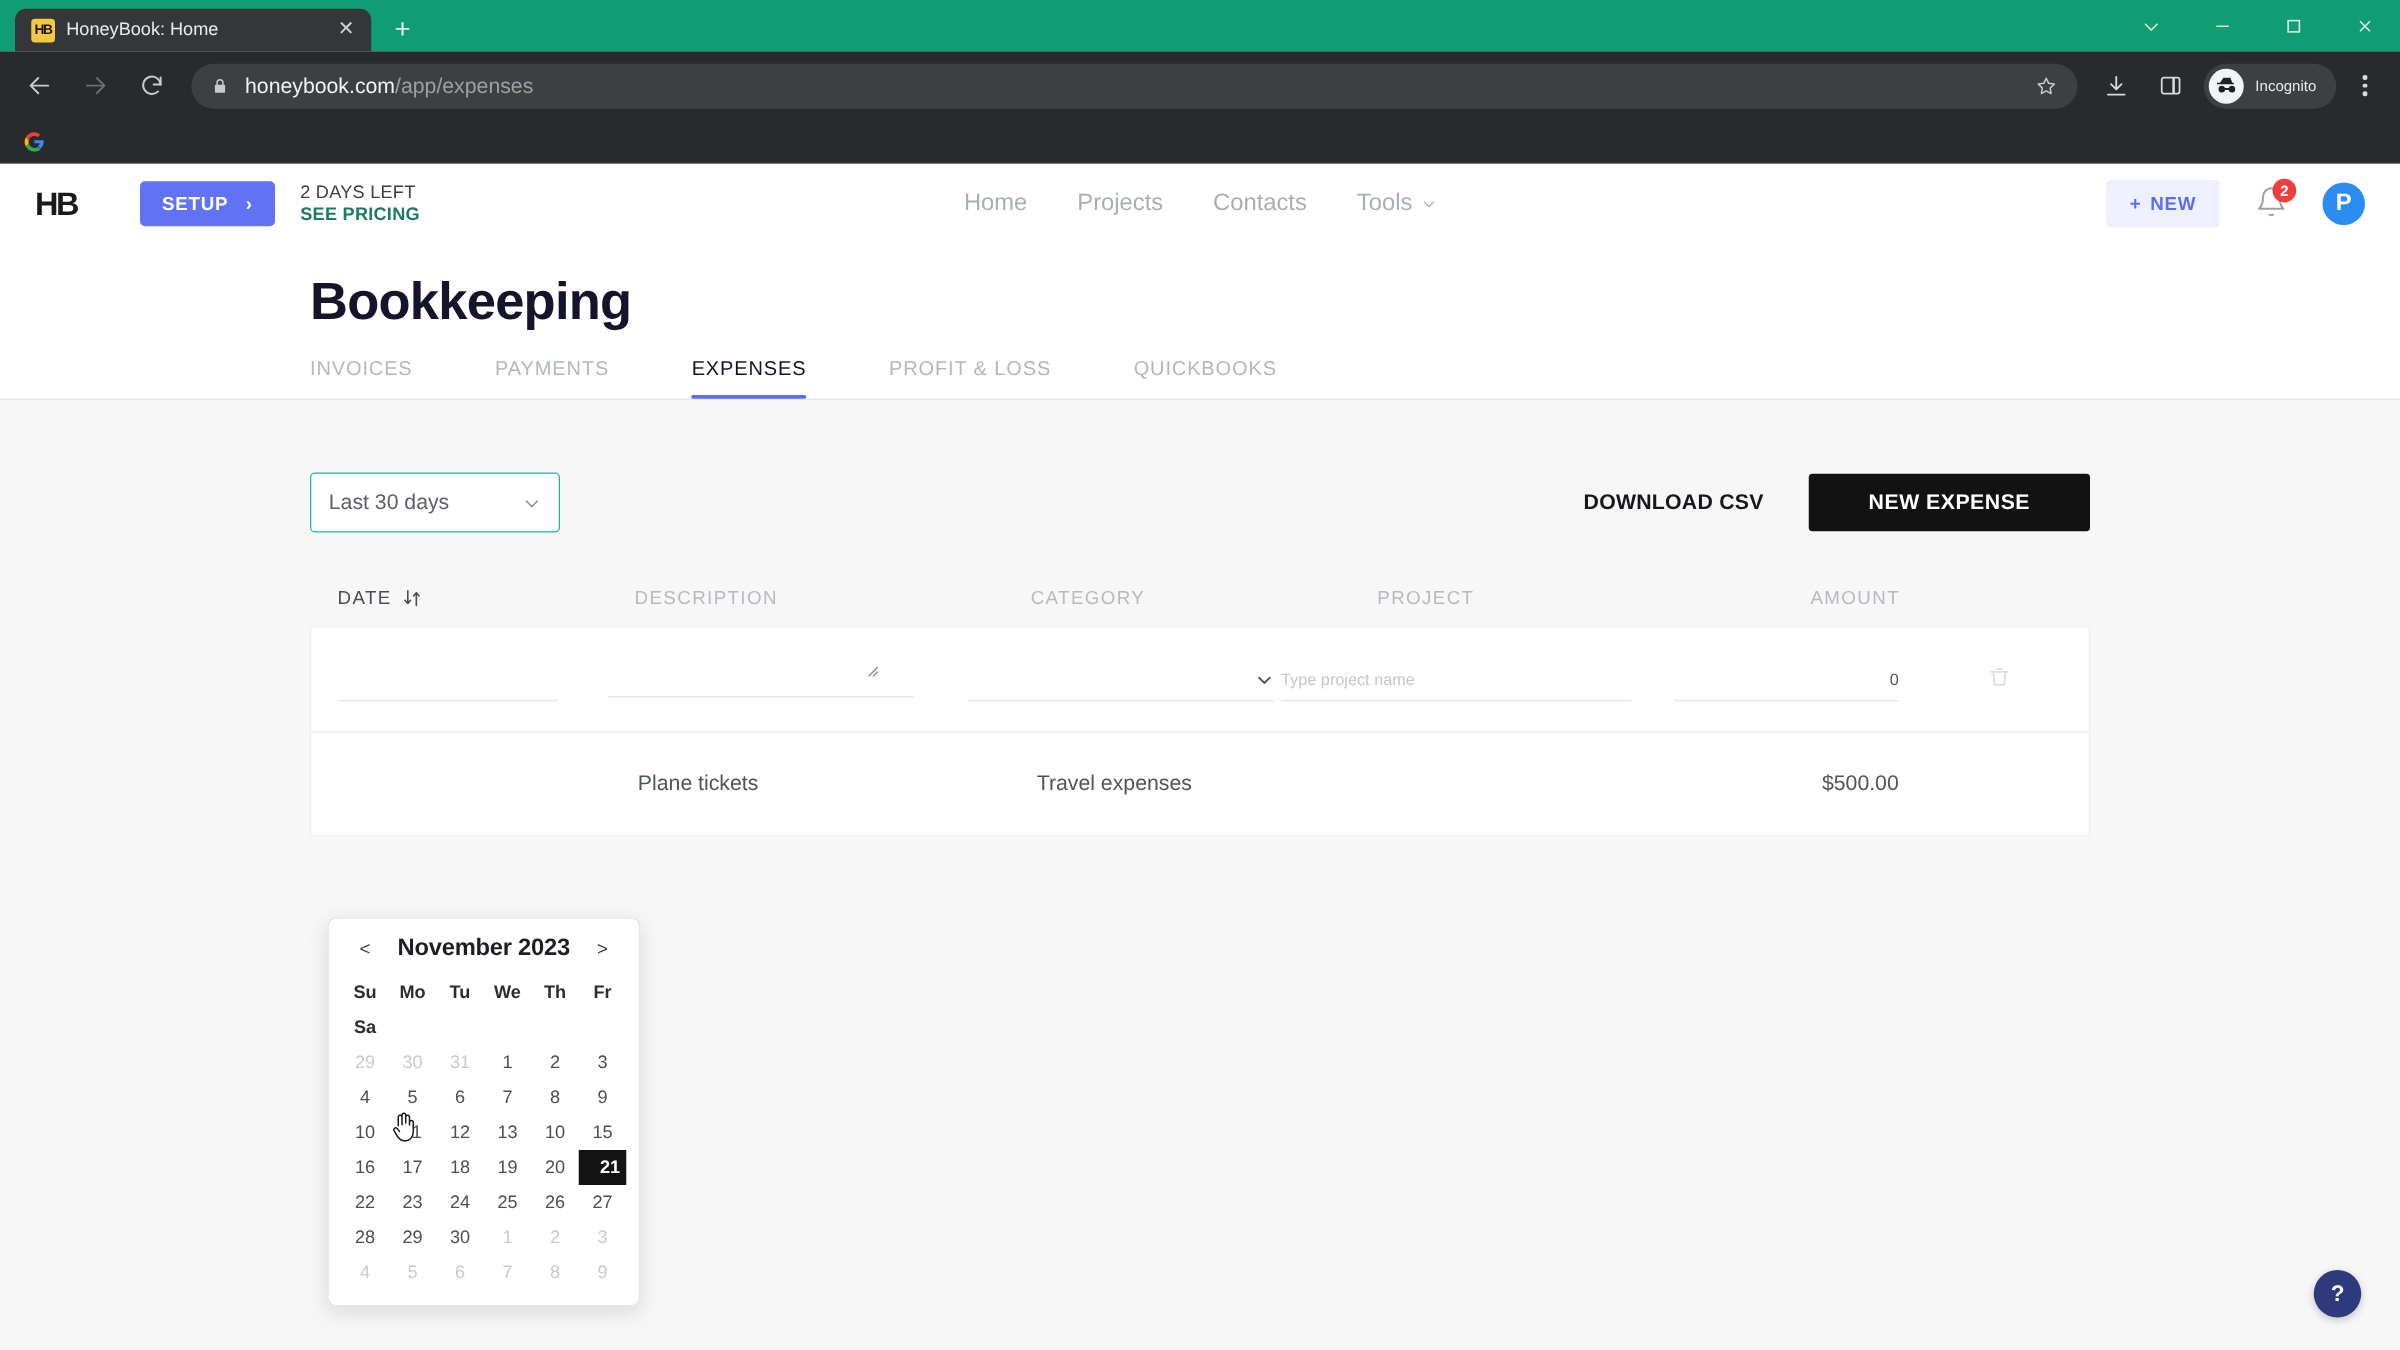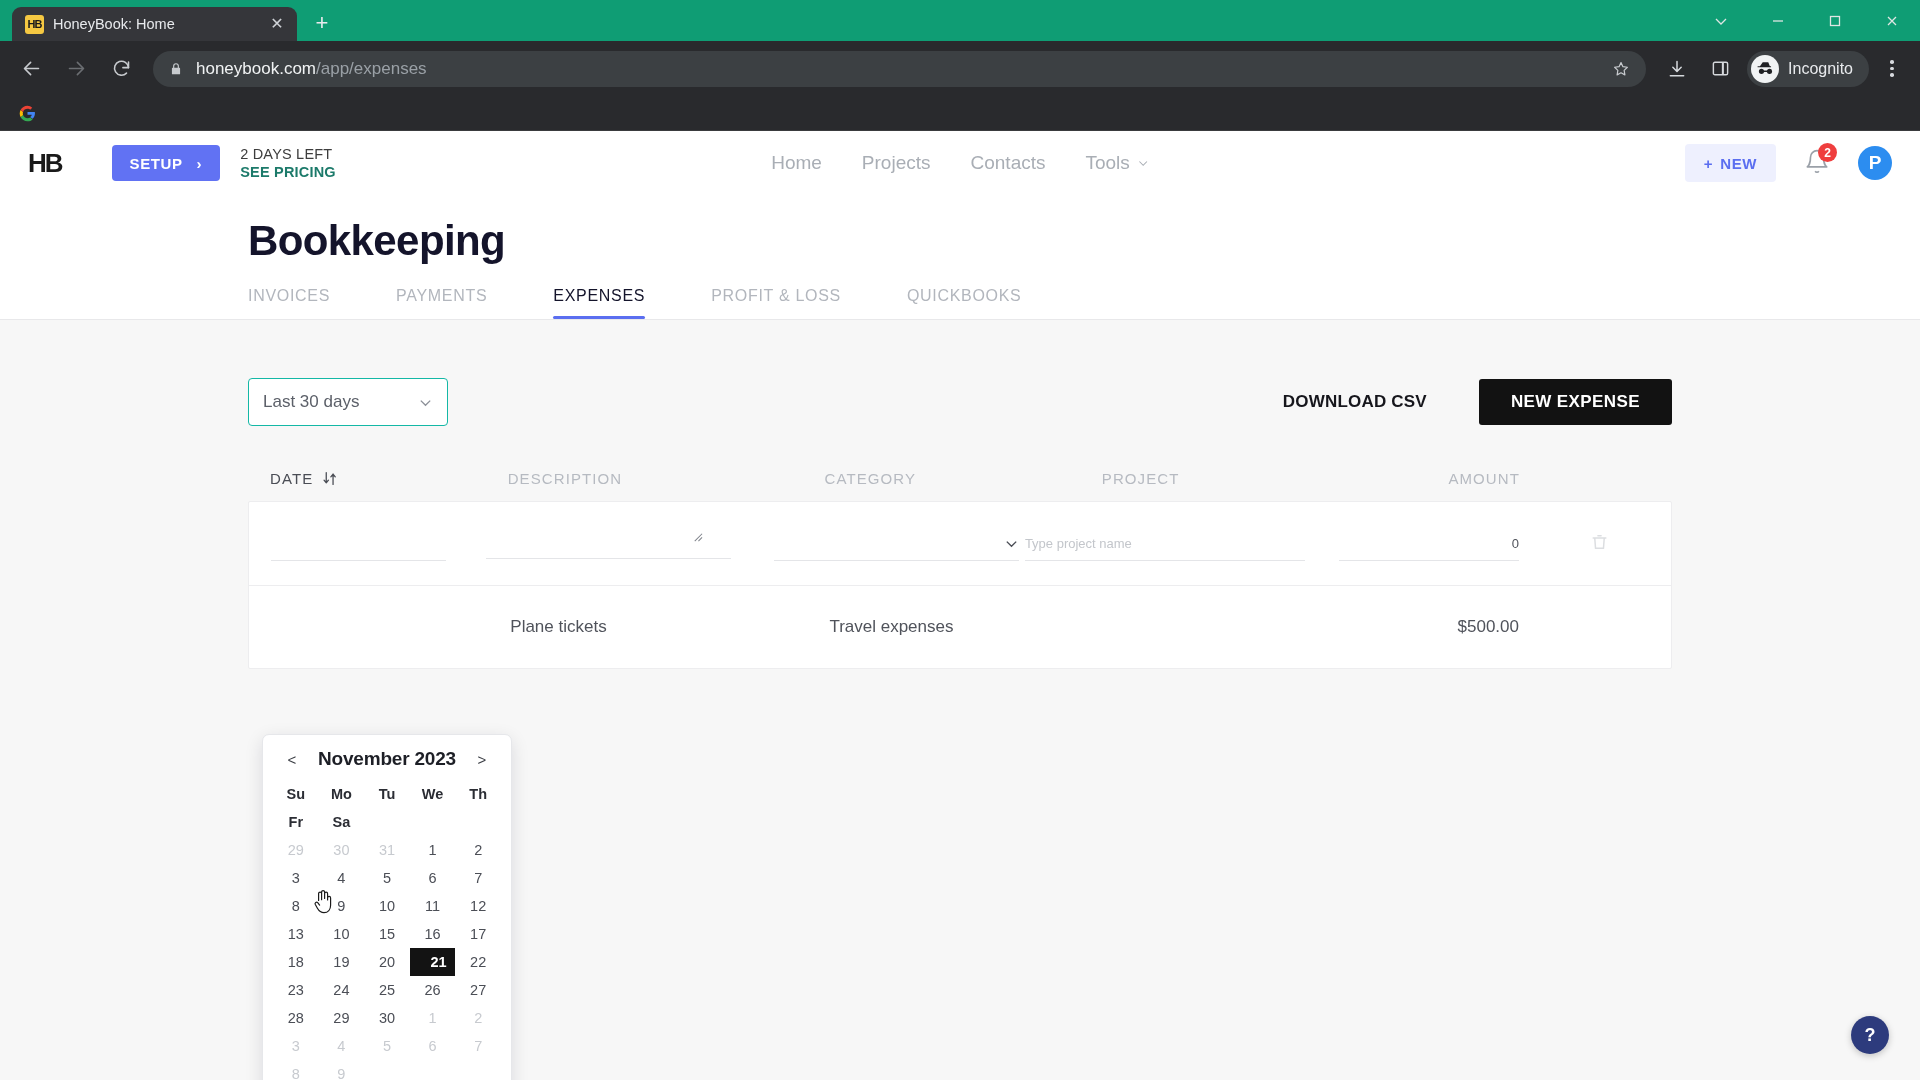--- a/index.html
+++ b/index.html
@@ -74,21 +74,21 @@
     justify-content: center; color: #d6d9dd;
   }
   .incognito-pill {
     height: 36px; border-radius: 18px; background: #3c4043; display: flex;
     align-items: center; gap: 9px; padding: 0 16px 0 4px; margin-left: 4px;
   }
   .incog-circle {
     width: 28px; height: 28px; border-radius: 50%; background: #f1f3f4;
     display: flex; align-items: center; justify-content: center;
   }
-  .incog-label { color: #e8eaed; font-size: 16px; }
+  .incog-label { color: #e8eaed; font-size: 12px; }
   .kebab {
     width: 36px; height: 40px; display: flex; flex-direction: column;
     align-items: center; justify-content: center; gap: 3px; margin-left: 2px;
   }
   .kebab i { width: 3.5px; height: 3.5px; border-radius: 50%; background: #d6d9dd; display:block;}
 
   .bookmarks {
     height: 35px; background: #292a2d; display: flex; align-items: center;
     padding: 0 14px; border-bottom: 1px solid #3a3b3e;
   }
@@ -163,22 +163,22 @@
   .ctrlrow { display: flex; align-items: center; }
   .select-box {
     width: 200px; height: 48px; border: 1px solid #14b8a6; border-radius: 4px;
     background: #fff; display: flex; align-items: center; padding: 0 14px;
     font-size: 17px; color: #5c6069; justify-content: space-between;
   }
   .ctrl-right { margin-left: auto; display: flex; align-items: center; gap: 36px; }
   .dl-csv { font-size: 17px; font-weight: 600; color: #16161c; letter-spacing: .2px; }
   .new-exp {
     background: #121212; color: #fff; font-size: 17px; font-weight: 700;
-    letter-spacing: .4px; height: 46px; padding: 0 32px; border-radius: 3px;
-    display: flex; align-items: center; margin-left: 16px;
+    letter-spacing: .4px; height: 46px; padding: 0 48px; border-radius: 3px;
+    display: flex; align-items: center;
   }
 
   
   .table { margin-top: 44px; }
   .thead {
     display: flex; align-items: center; padding: 0 22px 14px 22px;
     font-size: 15px; letter-spacing: 1.1px; color: #b6bac1;
   }
   .th-date { width: 240px; display: flex; align-items: center; gap: 9px; color:#4a4d55; }
   .th-desc { width: 320px; }
@@ -233,21 +233,21 @@
     background: #fff; border: 1px solid #e6e7ea; border-radius: 7px;
     box-shadow: 0 5px 18px rgba(20,20,40,.12); padding: 11px 10px 12px 10px;
     z-index: 40;
   }
   .dp-head {
     display: flex; align-items: center; justify-content: space-between;
     padding: 2px 10px 10px 10px;
   }
   .dp-nav { font-size: 15px; color: #3a3d44; width: 18px; text-align: center; }
   .dp-title { font-size: 19px; font-weight: 700; color: #1d1f26; letter-spacing: -.2px; }
-  .dp-grid { display: grid; grid-template-columns: repeat(5, 1fr); text-align: right; }
+  .dp-grid { display: grid; grid-template-columns: repeat(6, 1fr); text-align: right; }
   .dp-dow {
     height: 28px; display: flex; align-items: center; justify-content: center;
     font-size: 14.5px; font-weight: 700; color: #2b2d34;
   }
   .dp-day {
     height: 28px; display: flex; align-items: center; justify-content: center;
     font-size: 14.5px; color: #4b4e56;
   }
   .dp-day.muted { color: #c7cacf; }
   .dp-day.sel { background: #131313; color: #fff; font-weight: 700; padding-left: 12px; }

